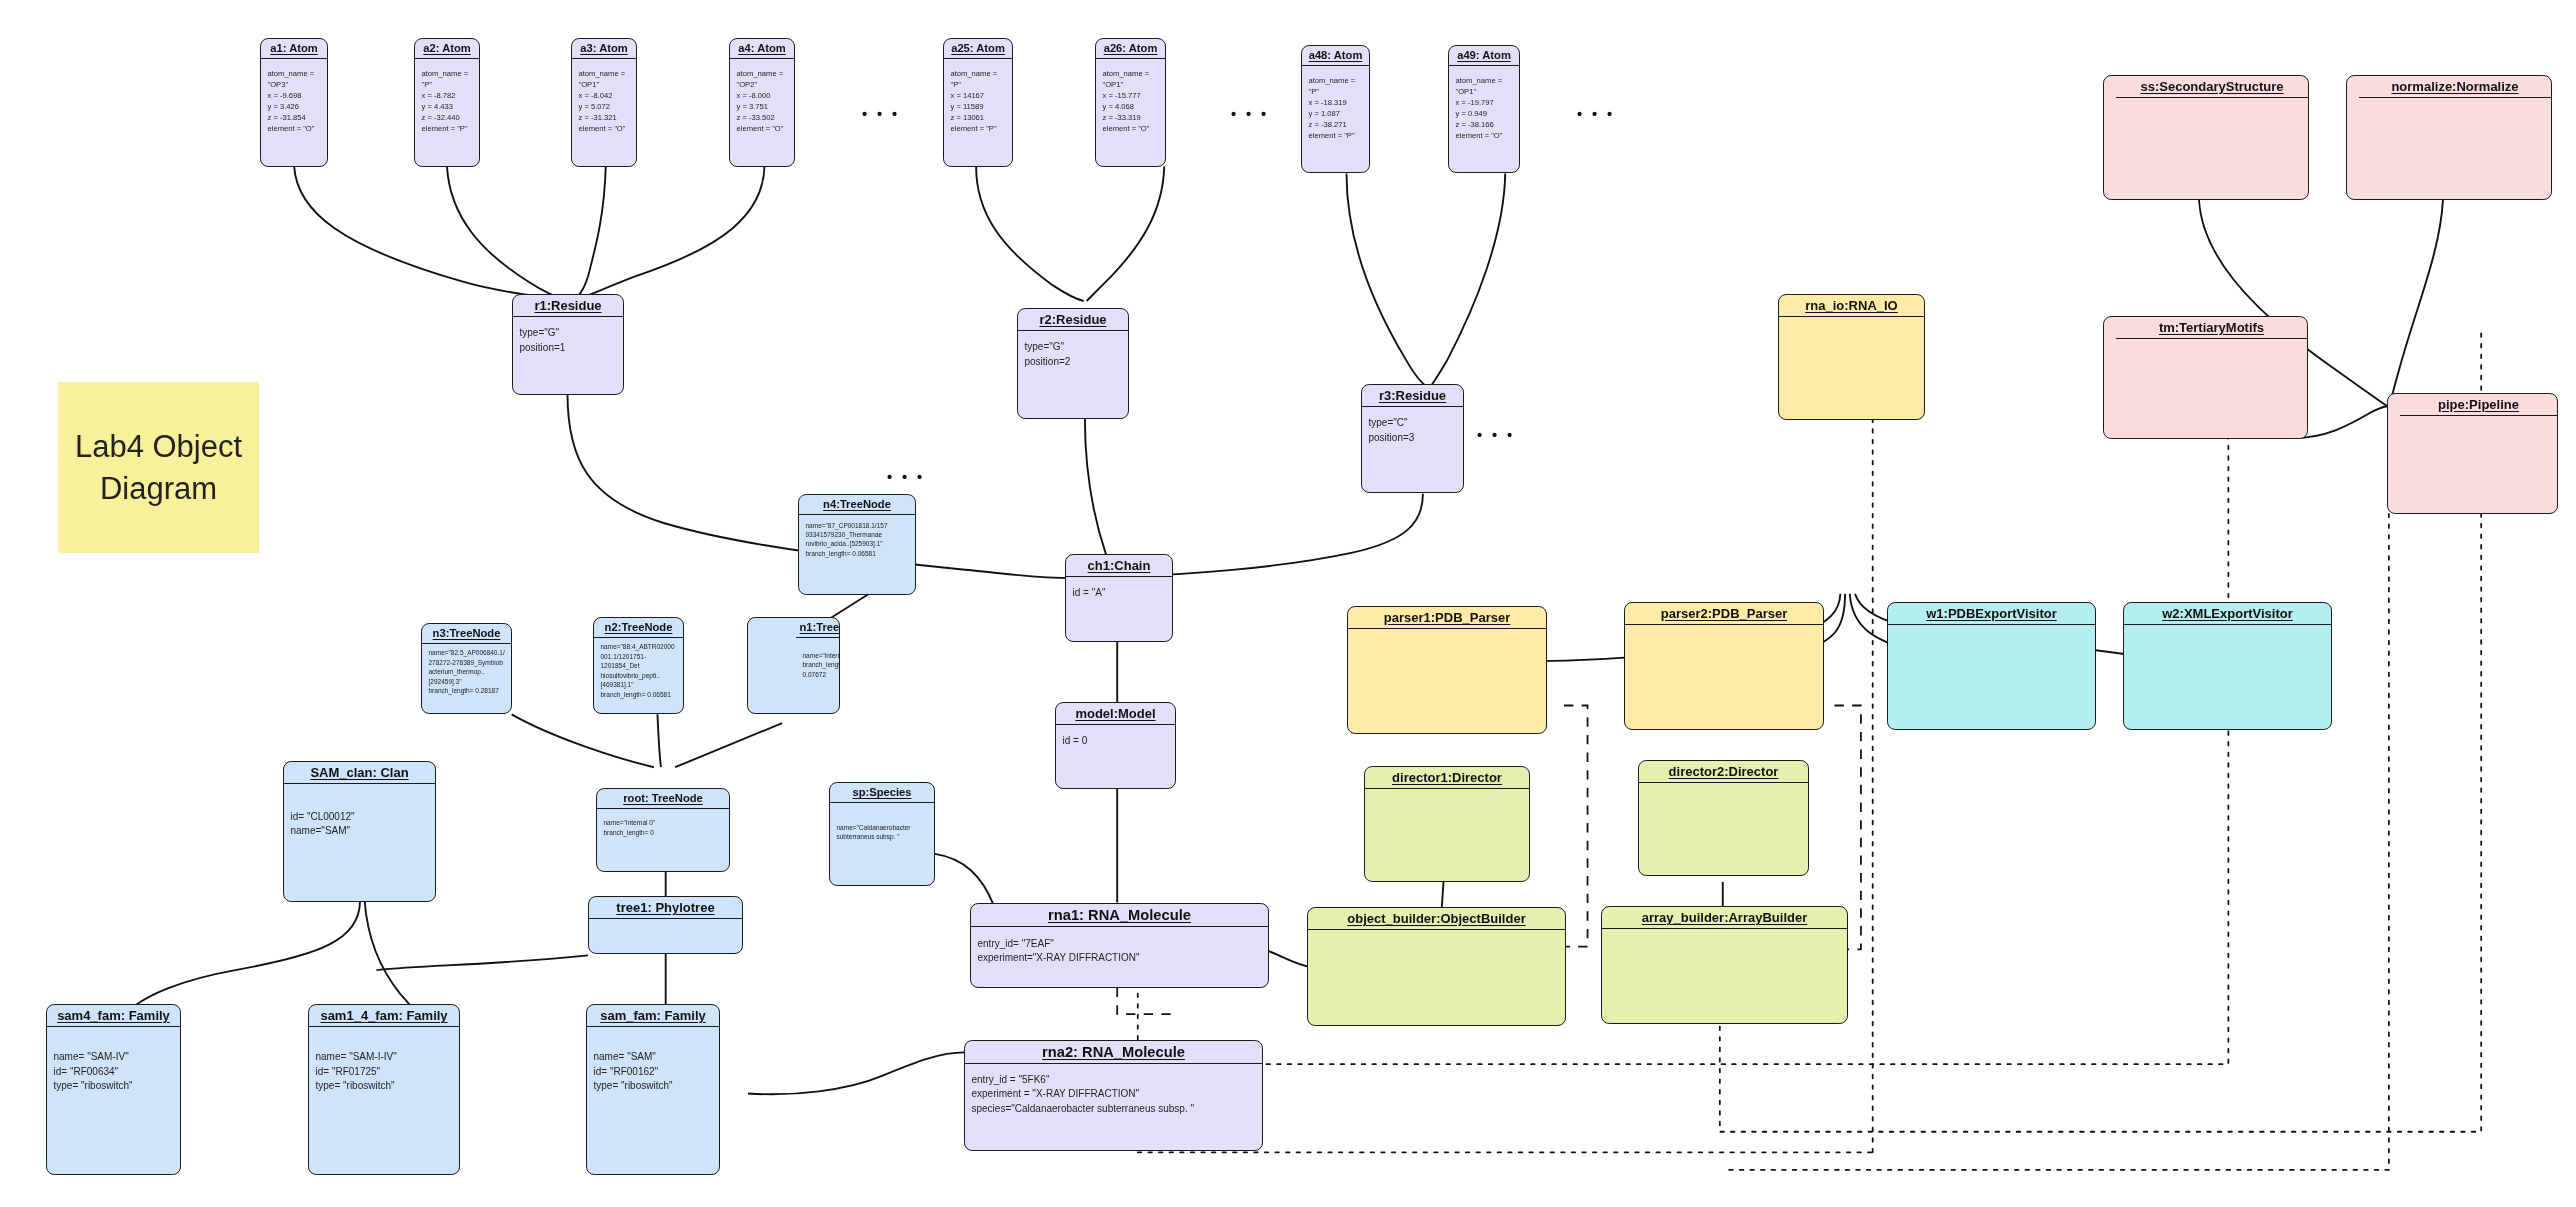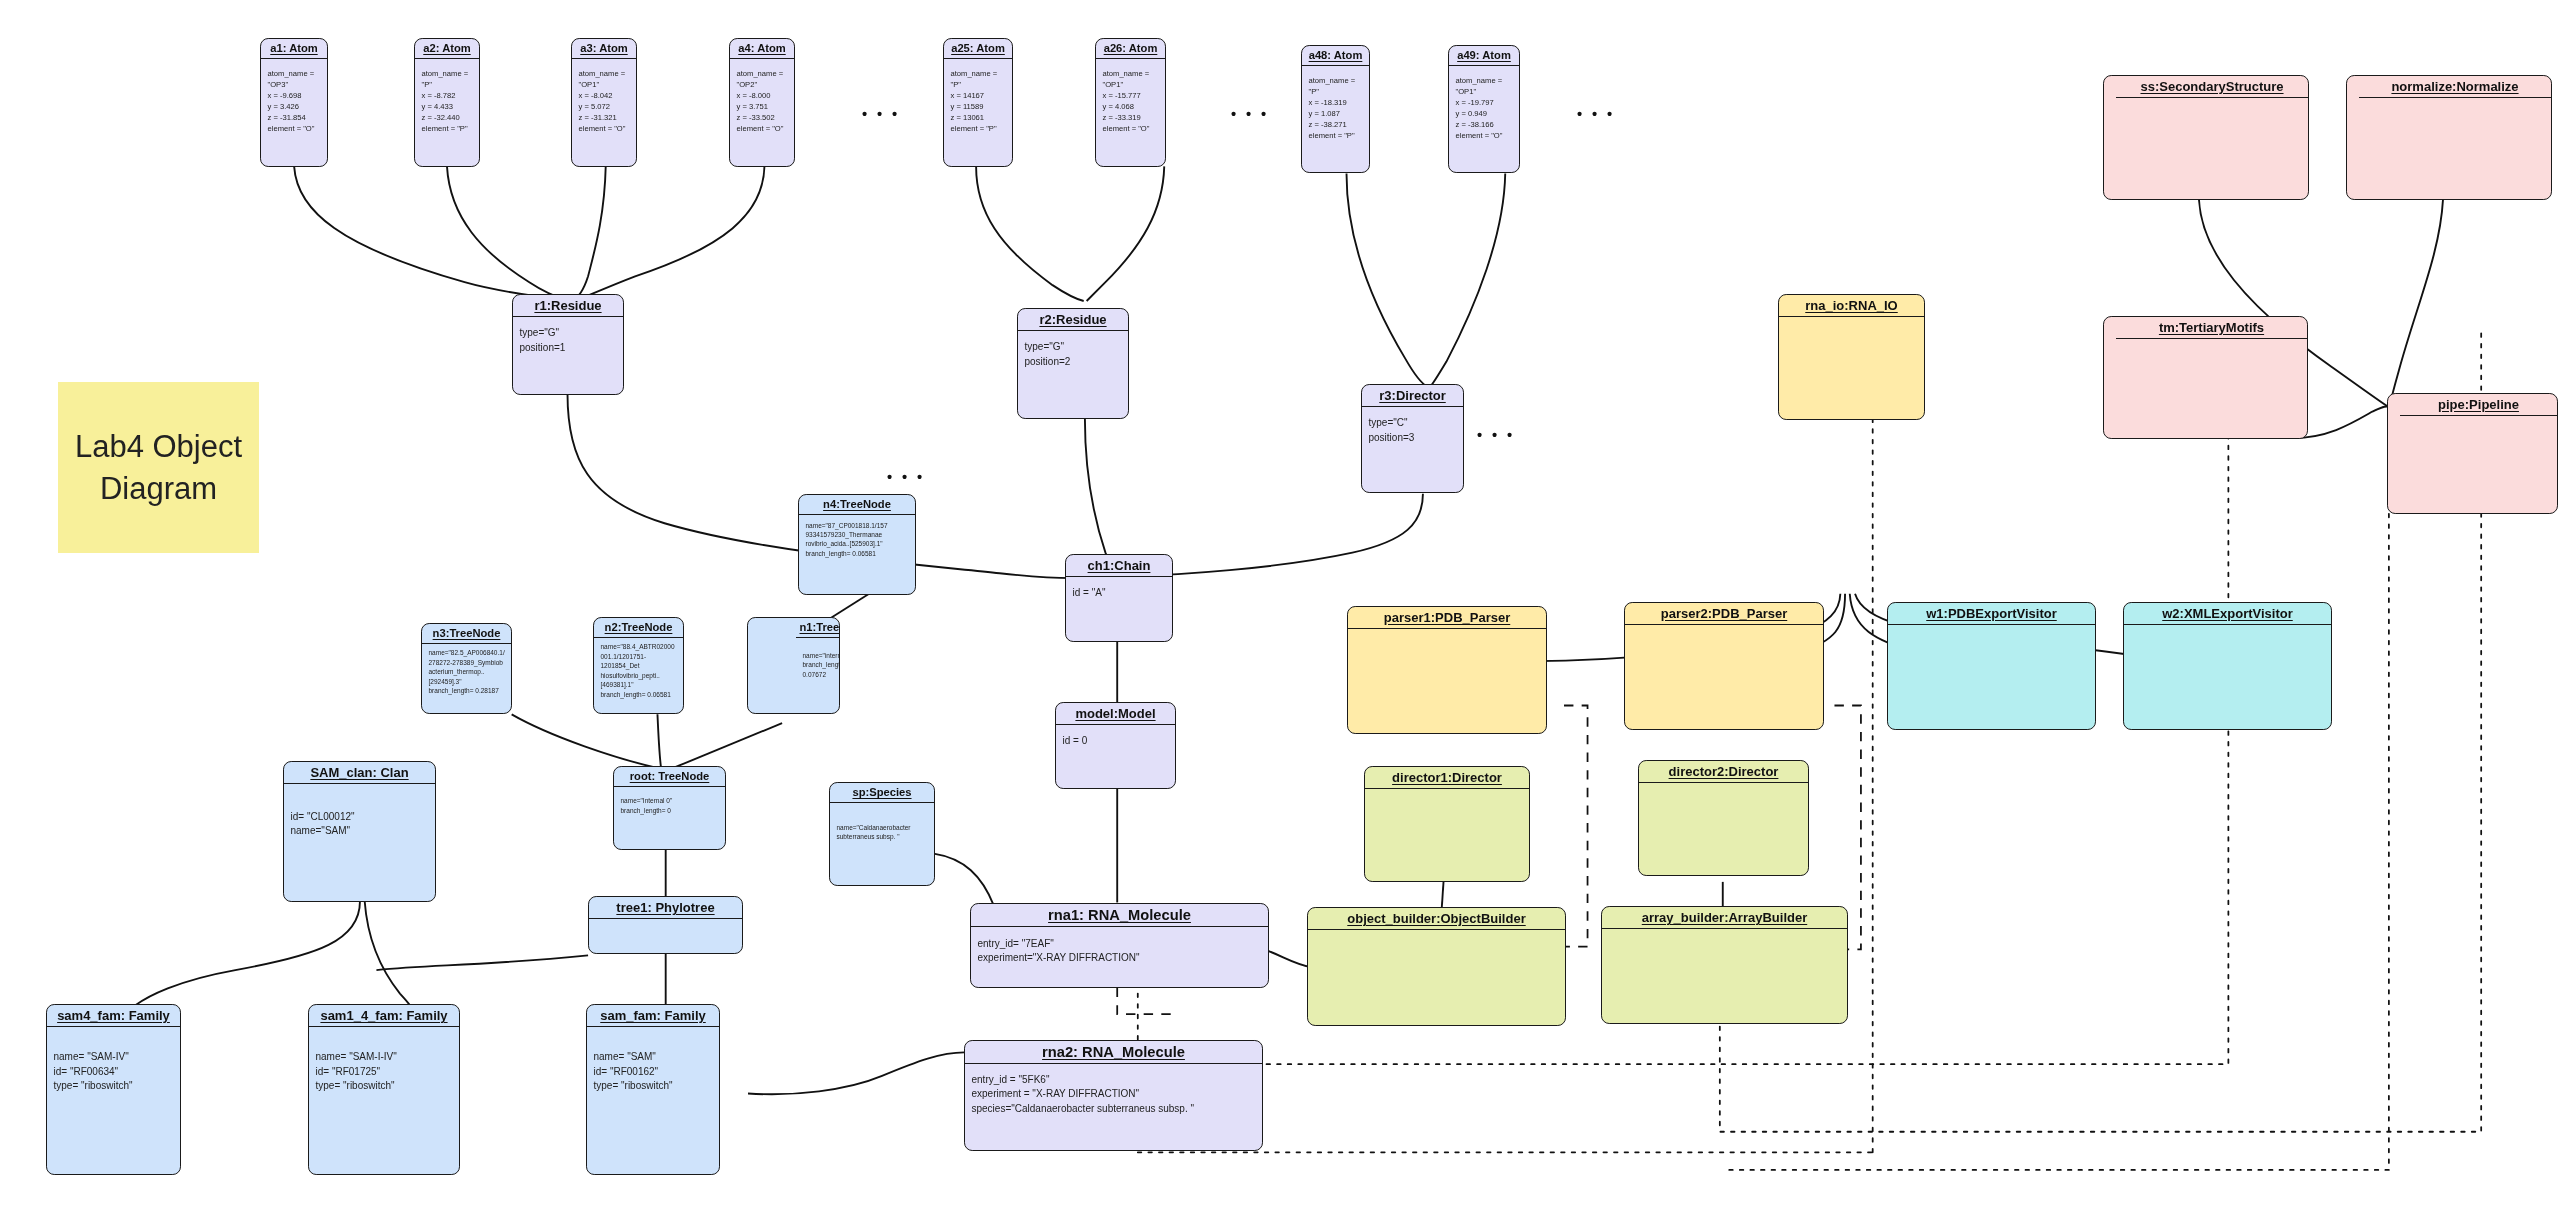--- a/index.html
+++ b/index.html
@@ -238,21 +238,21 @@
 position=1</div>
   </div>
 
   <div class="obj lav" style="left:1017px;top:308px;width:112px;height:111px;">
     <div class="hdr fs-hdr-m"><span>r2:Residue</span></div>
     <div class="body fs-body-m">type="G"
 position=2</div>
   </div>
 
   <div class="obj lav" style="left:1361px;top:384px;width:103px;height:109px;">
-    <div class="hdr fs-hdr-m"><span>r3:Director</span></div>
+    <div class="hdr fs-hdr-m"><span>r3:Residue</span></div>
     <div class="body fs-body-m">type="C"
 position=3</div>
   </div>
 
   <div class="ellipsis fs-hdr-l" style="left:1477px;top:428px;">• • •</div>
 
   <div class="ellipsis fs-hdr-l" style="left:887px;top:470px;">• • •</div>
 
   <div class="obj lav" style="left:1065px;top:554px;width:108px;height:88px;">
     <div class="hdr fs-hdr-m"><span>ch1:Chain</span></div>
@@ -289,21 +289,21 @@
 
   <div class="obj blue" style="left:421px;top:623px;width:91px;height:91px;">
     <div class="hdr fs-hdr-s"><span>n3:TreeNode</span></div>
     <div class="body fs-body-xs" style="padding-top:4.7px;">name="82.5_AP006840.1/
 278272-278389_Symbiob
 acterium_thermop..
 [292459].3"
 branch_length= 0.28187</div>
   </div>
 
-  <div class="obj blue" style="left:596px;top:766px;width:113px;height:84px;margin-left:17px;">
+  <div class="obj blue" style="left:596px;top:788px;width:134px;height:84px;">
     <div class="hdr fs-hdr-s"><span>root: TreeNode</span></div>
     <div class="body fs-body-xs" style="padding-top:9.4px;">name="Internal 0"
 branch_length= 0</div>
   </div>
 
   <div class="obj blue" style="left:283px;top:761px;width:153px;height:141px;">
     <div class="hdr fs-hdr-m"><span>SAM_clan: Clan</span></div>
     <div class="body fs-body-m" style="padding-top:26px;">id= "CL00012"
 name="SAM"</div>
   </div>

